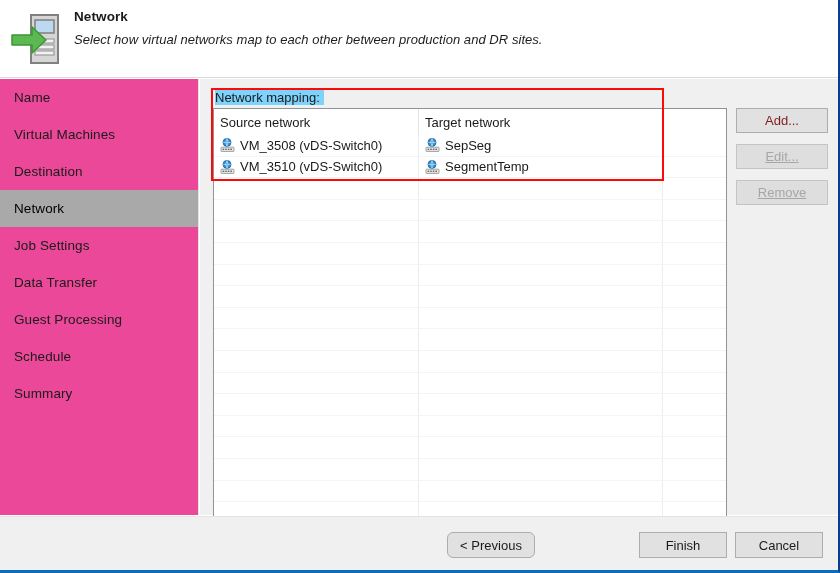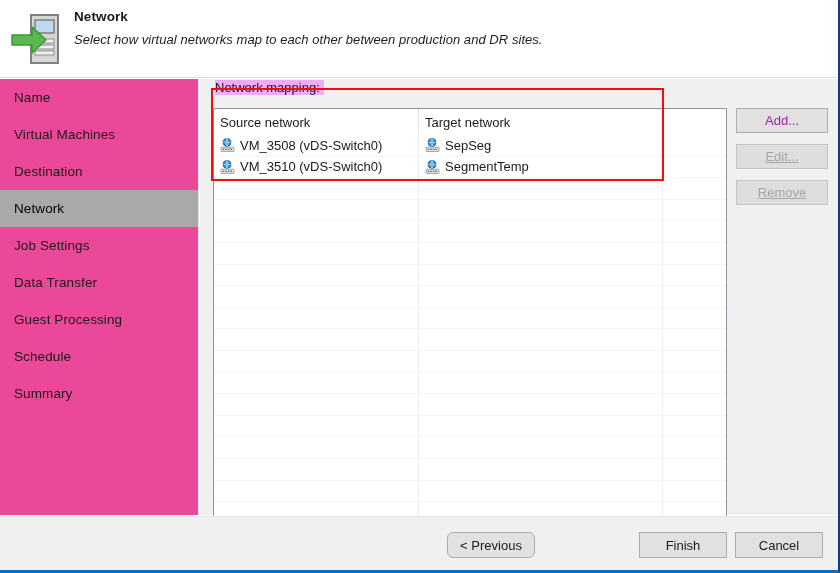--- a/index.html
+++ b/index.html
@@ -58,22 +58,22 @@
   .side-item.active { background: #a9a9a9; color: #000; }
 
   
   #main {
     position: absolute; left: 200px; top: 79px;
     width: 638px; height: 436px;
     background: #f0f0f0;
   }
 
   #group-label {
-    position: absolute; left: 15px; top: 1px;
-    font-size: 13px; color: #1a1a1a; background: #f0abfc;
+    position: absolute; left: 15px; top: 11px;
+    font-size: 13px; color: #1a1a1a; background: #7dd3fc;
     padding-right: 4px;
     text-align: center;
   }
 
   
   #annot-box {
     position: absolute;
     left: 11px; top: 9px;
     width: 453px; height: 93px;
     border: 2px solid #fb0b07;
@@ -118,21 +118,21 @@
 
   
   #side-buttons { position: absolute; right: 10px; top: 29px; width: 92px; }
   .sbtn {
     display: block; width: 92px; height: 25px;
     margin-bottom: 11px;
     font-family: "Liberation Sans", sans-serif;
     font-size: 13px;
     background: #e1e1e1;
     border: 1px solid #adadad;
-    color: #a21caf;
+    color: #7f1d1d;
     cursor: pointer;
   }
   .sbtn.disabled { color: #a6a6a6; border-color: #c4c4c4; background: #dedede; cursor: default; text-decoration: underline; }
 
   
   #footer {
     position: absolute; left: 0; top: 516px;
     width: 838px; height: 54px;
     background: #f0f0f0;
     border-top: 1px solid #e4e4e4;

